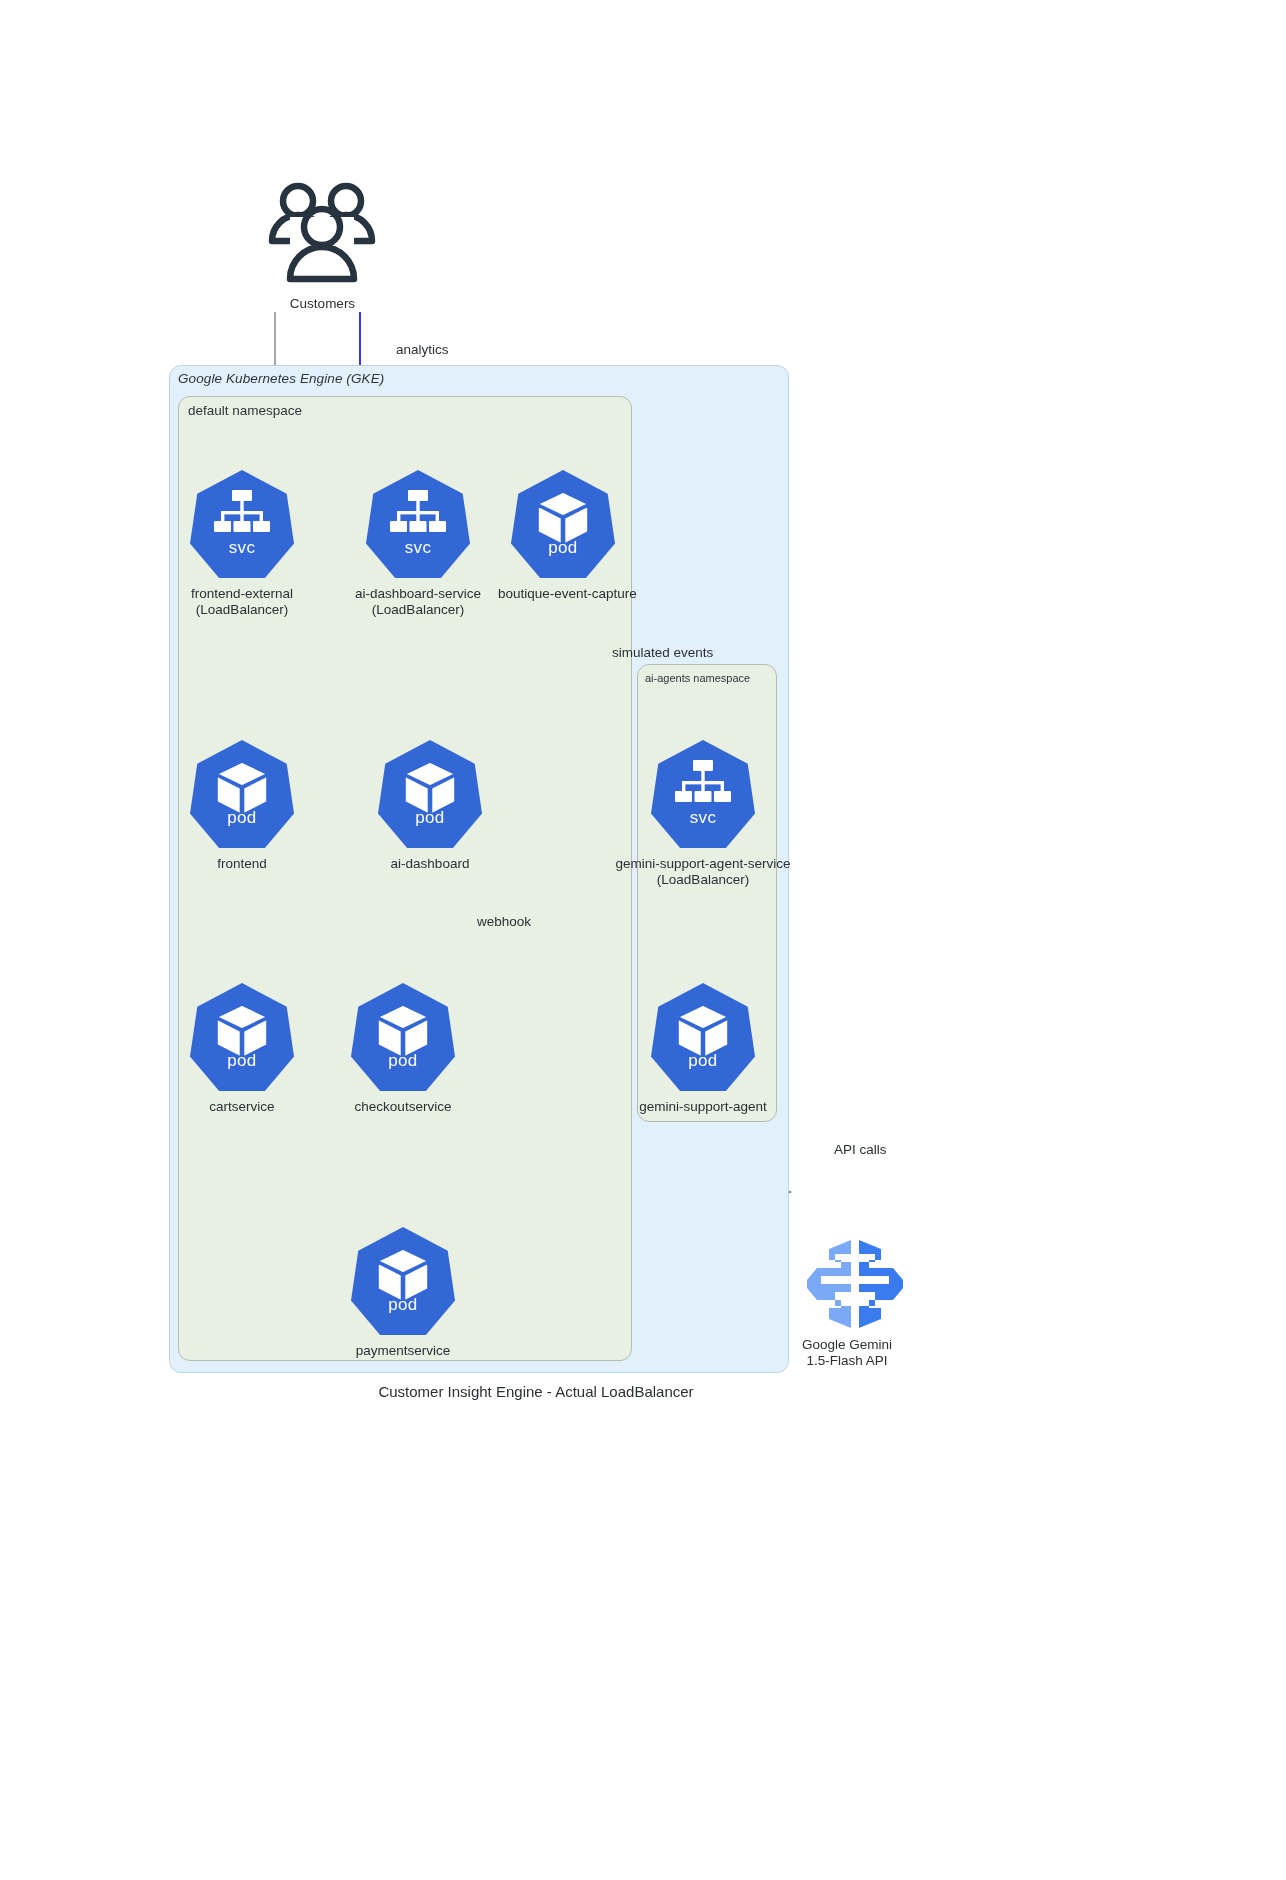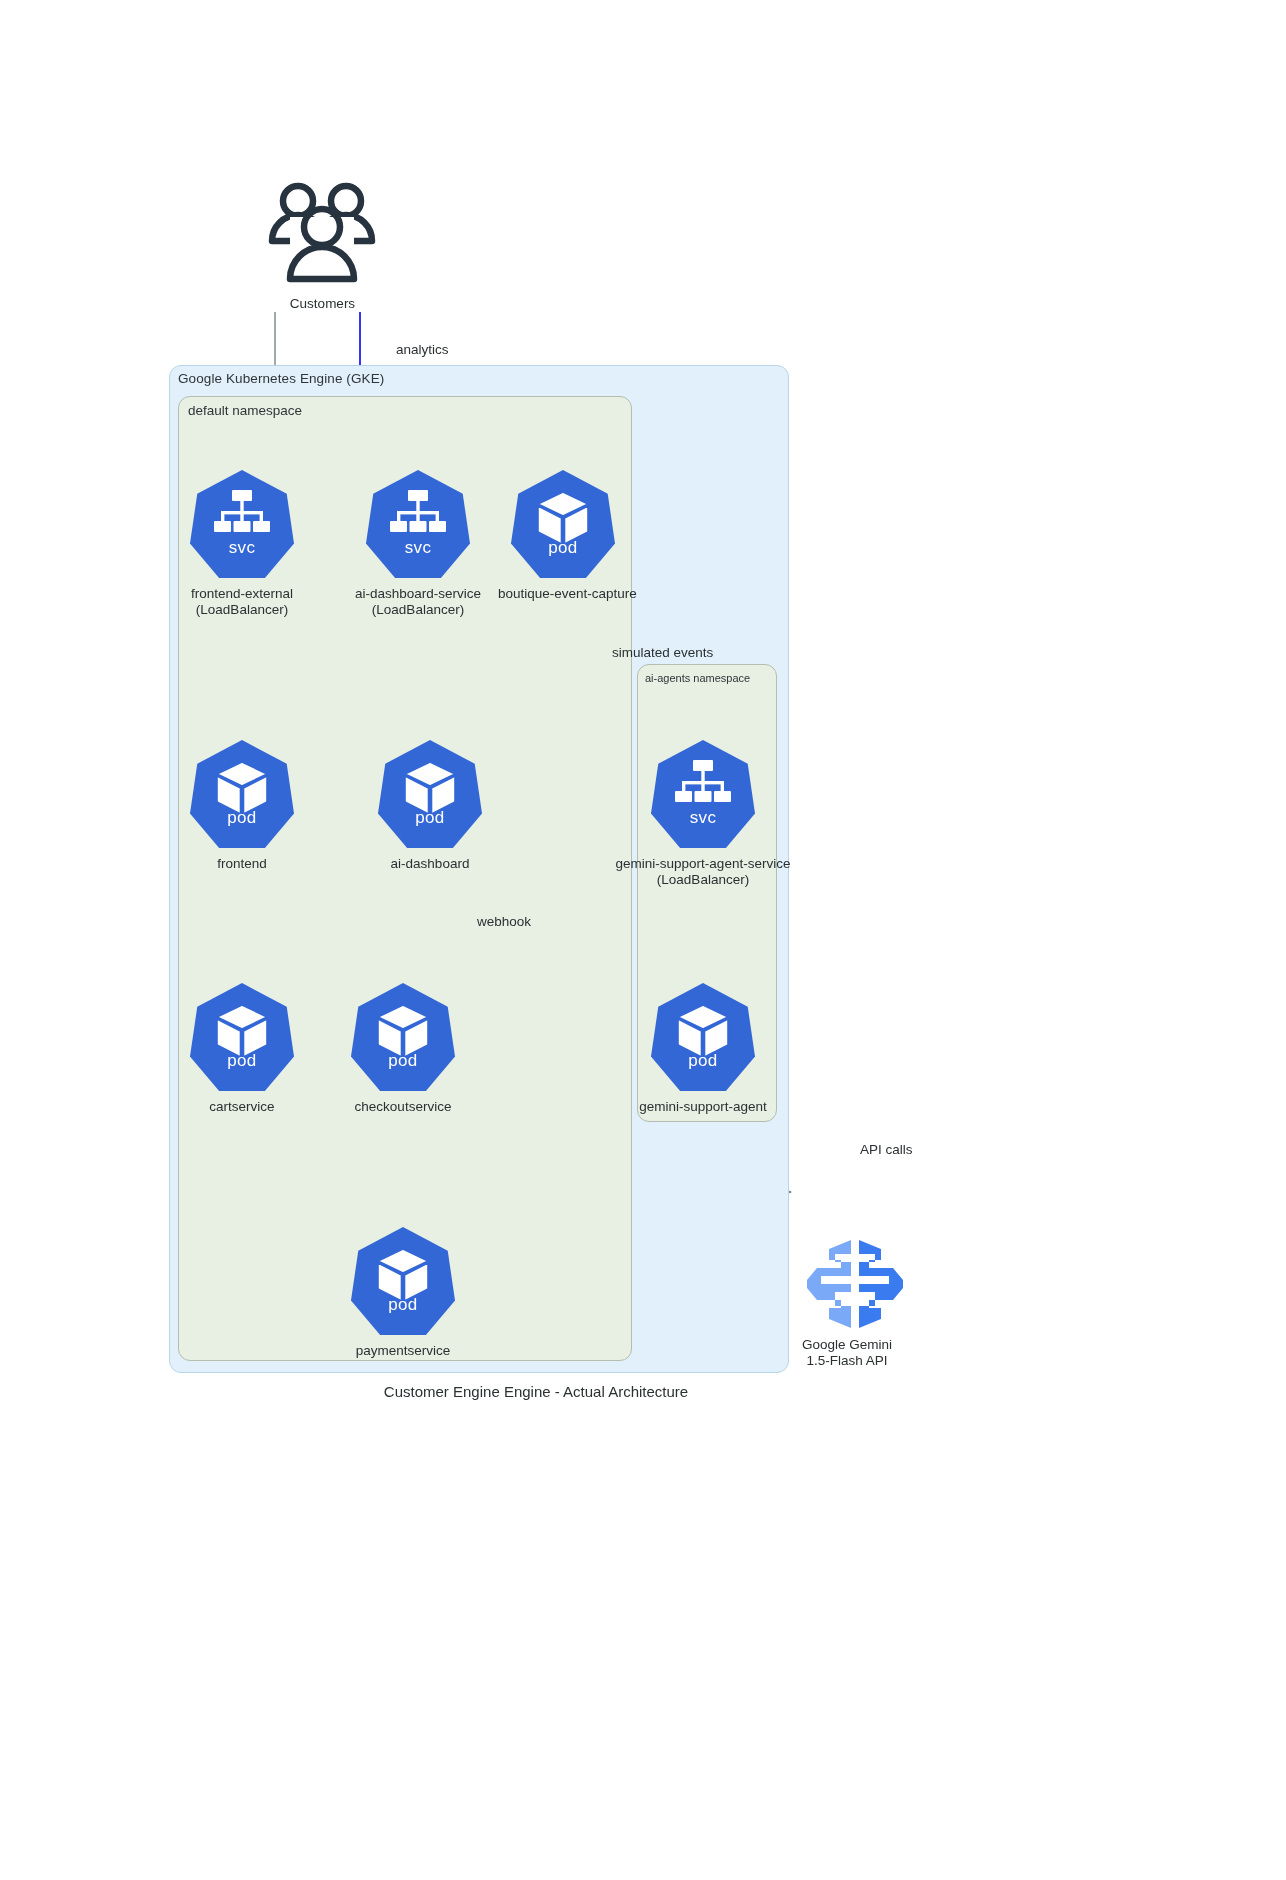--- a/index.html
+++ b/index.html
@@ -15,21 +15,21 @@
     overflow:hidden;
   }
   .abs{position:absolute;}
   
   .gke-box{
     left:169px; top:365px; width:618px; height:1006px;
     background:#e1f0fa; border:1px solid #b9d6e8; border-radius:12px;
   }
   .gke-title{
     left:178px; top:371px; width:300px;
-    font-size:13.5px; color:#30353a; letter-spacing:.1px;
+    font-size:13.5px; color:#30353a; letter-spacing:.1px;font-style:italic;
   }
   .ns-default{
     left:178px; top:396px; width:452px; height:963px;
     background:#e8efe3; border:1px solid #b4bdb0; border-radius:12px;
   }
   .ns-default-title{
     left:188px; top:403px; font-size:13.5px; color:#30353a;
   }
   .ns-ai{
     left:637px; top:664px; width:138px; height:456px;
@@ -145,21 +145,21 @@
         <circle cx="60" cy="52" r="18"></circle>
         <path d="M28 104 a32 32 0 0 1 64 0 L28 104 Z"></path>
       </g>
     </svg>
   </div>
   <div class="abs customers-cap">Customers</div>
 
   <div class="abs flabel" style="left:396px; top:342px;">analytics</div>
   <div class="abs flabel" style="left:612px; top:645px;">simulated events</div>
   <div class="abs flabel" style="left:477px; top:914px;">webhook</div>
-  <div class="abs flabel" style="left:860px; top:1142px;">API calls</div>
+  <div class="abs flabel" style="left:834px; top:1142px;">API calls</div>
 
   <div class="abs node" style="left:177px; top:470px;">
     <div class="hex-wrap">
       <div class="hex"></div>
       <svg class="glyph" width="58" height="46" viewBox="0 0 58 46">
         <g fill="#ffffff">
           <rect x="19" y="0" width="20" height="11" rx="1"></rect>
           <rect x="27.3" y="11" width="3.4" height="10"></rect>
           <rect x="8" y="21" width="42" height="3.4"></rect>
           <rect x="8" y="21" width="3.4" height="10"></rect>
@@ -353,15 +353,15 @@
       <g fill="#3a7bef">
         <path d="M54 4 L76 13 L76 24 L64 24 L64 32 L88 32 L98 44 L98 52 L88 64 L64 64 L64 72 L76 72 L76 83 L54 92 L54 70 L70 70 L70 56 L54 56 L54 48 L84 48 L84 40 L54 40 L54 26 L70 26 L70 18 L54 18 Z"></path>
       </g>
     </svg>
   </div>
   <div class="abs gemini-cap">
     <div>Google Gemini</div>
     <div>1.5-Flash API</div>
   </div>
 
-  <div class="abs caption-main">Customer Engine Engine - Actual Architecture</div>
+  <div class="abs caption-main">Customer Insight Engine - Actual LoadBalancer</div>
 
 </div>
 
 </body></html>

